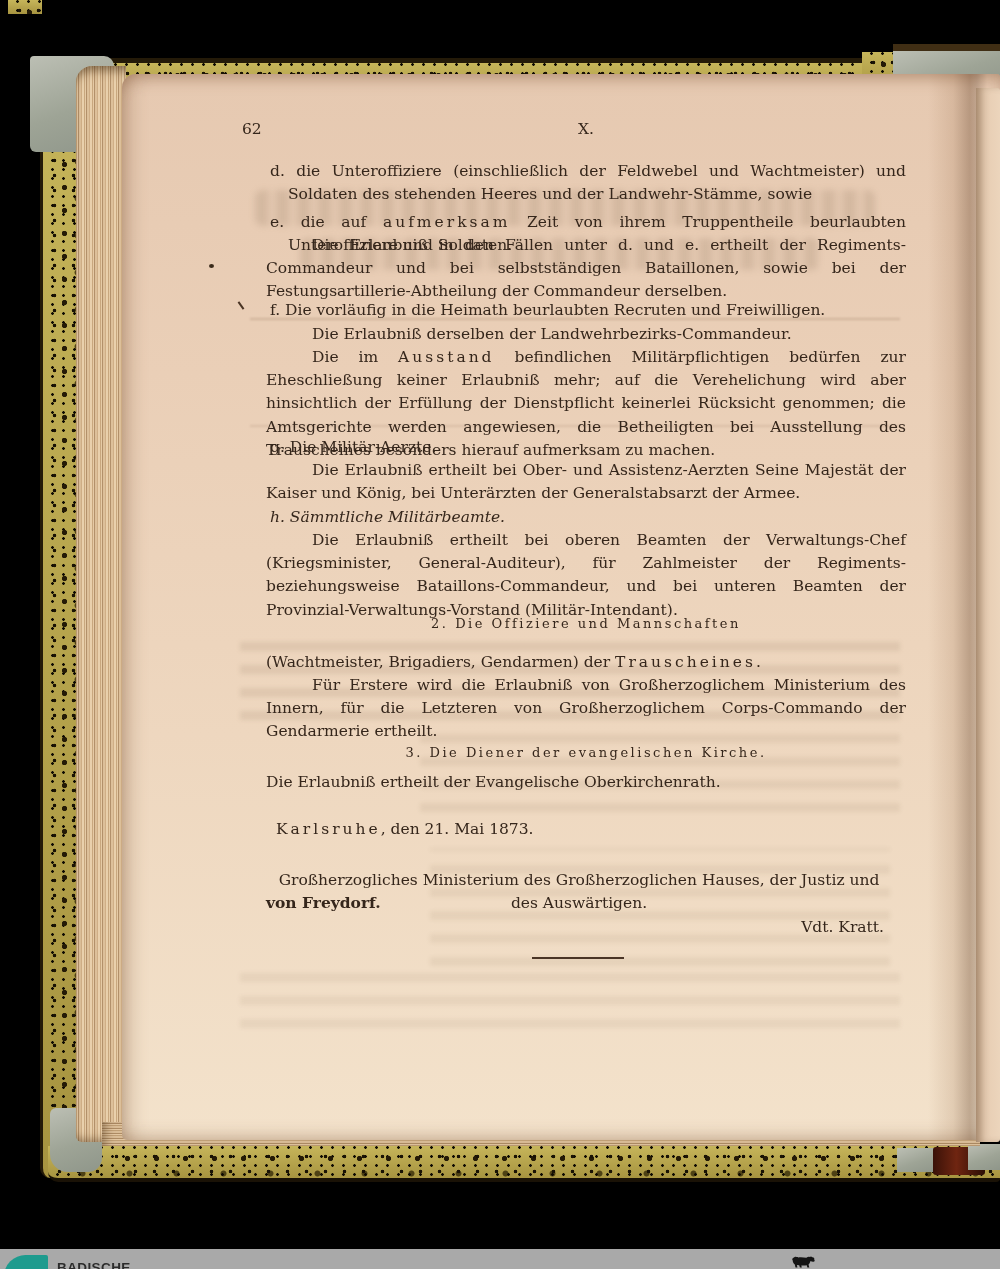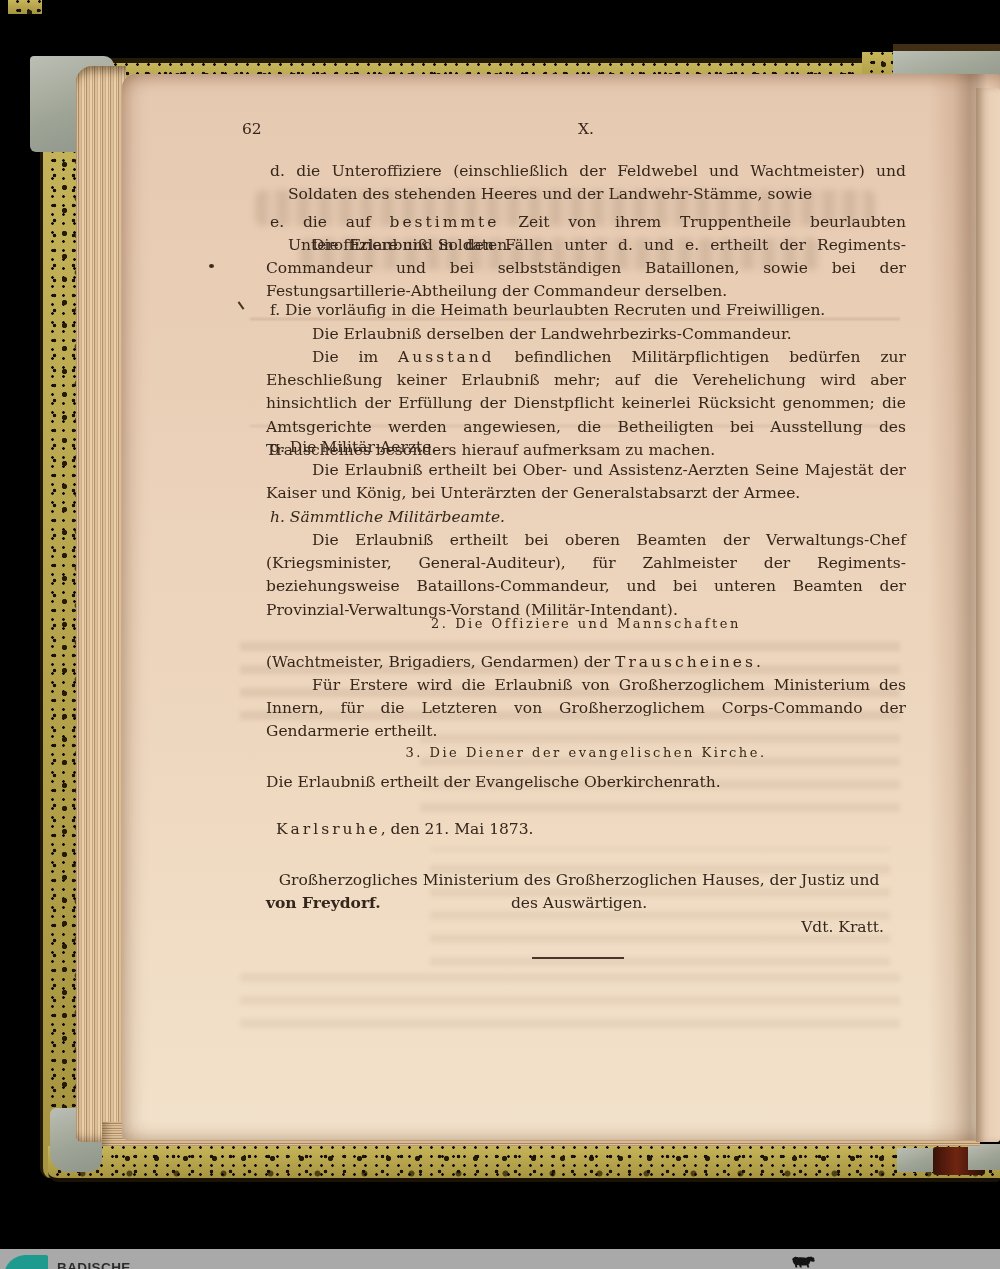--- a/index.html
+++ b/index.html
@@ -130,21 +130,21 @@
 
   <div class="abs speck" style="left:209px;top:264px;width:5px;height:4px;"></div>
   <div class="abs slashmark" style="left:240px;top:301px;width:2px;height:9px;"></div>
 
   <div class="abs text-layer">
     <div class="abs pgnum">62</div>
     <div class="abs chapter">X.</div>
 
     <div class="abs item" style="top:42px;">d. die Unteroffiziere (einschließlich der Feldwebel und Wachtmeister) und Soldaten des stehenden Heeres und der Landwehr-Stämme, sowie</div>
 
-    <div class="abs item" style="top:93px;"><span>e. die auf </span><span class="sp">bestimmte</span><span> Zeit von ihrem Truppentheile beurlaubten Unteroffiziere und Soldaten.</span></div>
+    <div class="abs item" style="top:93px;"><span>e. die auf </span><span class="sp">aufmerksam</span><span> Zeit von ihrem Truppentheile beurlaubten Unteroffiziere und Soldaten.</span></div>
     <div class="abs sub" style="top:116px;">Die Erlaubniß in den Fällen unter d. und e. ertheilt der Regiments-Commandeur und bei selbstständigen Bataillonen, sowie bei der Festungsartillerie-Abtheilung der Commandeur derselben.</div>
 
     <div class="abs item" style="top:181px;">f. Die vorläufig in die Heimath beurlaubten Recruten und Freiwilligen.</div>
     <div class="abs sub" style="top:205px;">Die Erlaubniß derselben der Landwehrbezirks-Commandeur.</div>
     <div class="abs sub" style="top:228px;"><span>Die im </span><span class="sp">Ausstand</span><span> befindlichen Militärpflichtigen bedürfen zur Eheschließung keiner Erlaubniß mehr; auf die Verehelichung wird aber hinsichtlich der Erfüllung der Dienstpflicht keinerlei Rücksicht genommen; die Amtsgerichte werden angewiesen, die Betheiligten bei Ausstellung des Trauscheines besonders hierauf aufmerksam zu machen.</span></div>
 
     <div class="abs item" style="top:318px;">g. Die Militär-Aerzte.</div>
     <div class="abs sub" style="top:341px;">Die Erlaubniß ertheilt bei Ober- und Assistenz-Aerzten Seine Majestät der Kaiser und König, bei Unterärzten der Generalstabsarzt der Armee.</div>
 
     <div class="abs item" style="top:388px;font-style:italic;">h. Sämmtliche Militärbeamte.</div>

